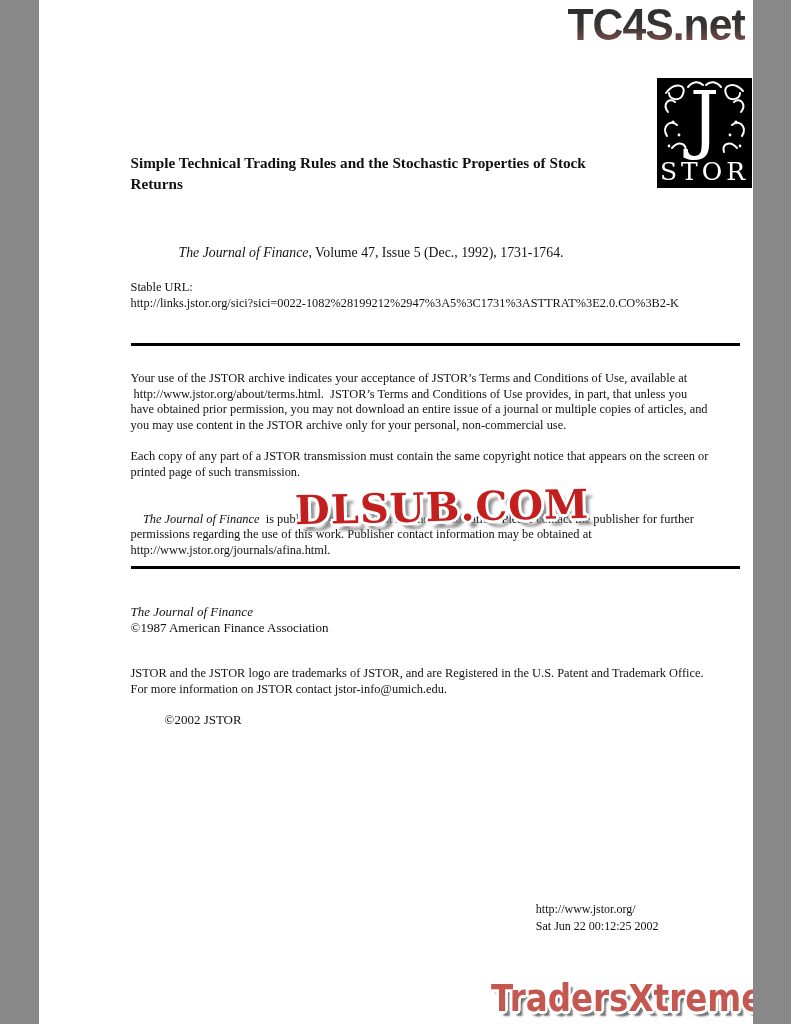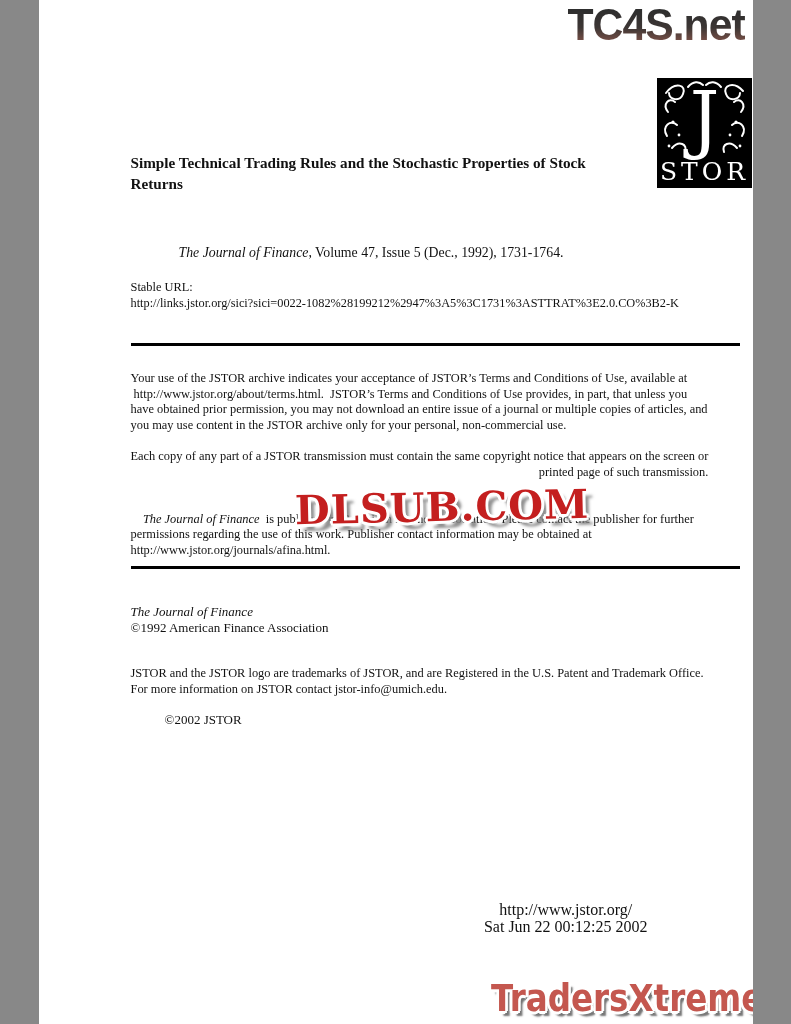--- a/index.html
+++ b/index.html
@@ -63,32 +63,32 @@
 
   
   .rule-top    { left:92px; top:343px; width:609px; height:2px;
                  border-top:1.5px solid #000; border-bottom:2.5px solid #000; }
   .rule-bottom { left:92px; top:566px; width:609px; height:1px;
                  border-top:1px solid #000; border-bottom:2.5px solid #000; }
 
   
   .para { left:92px; font-size:12.4px; line-height:15.7px; white-space:pre; }
   .p1 { top:371px; }
-  .p2 { top:449px;text-align:right; }
+  .p2 { top:449px; }
   .p3 { top:496px; }
   .p3 .it { font-style:italic; }
 
   
   .colo-journal { left:92px; top:604px; font-size:13px; font-style:italic; }
   .colo-1992    { left:92px; top:620px; font-size:13px; }
   .trademark    { left:92px; top:666px; font-size:12.4px; line-height:15.7px; white-space:pre; }
   .colo-2002    { left:92px; top:712px; font-size:13px;margin-left:34px; }
 
   
-  .footer { right:105px; top:901px; text-align:center; font-size:16px; line-height:17px; }
+  .footer { right:94px; top:901px; text-align:left; font-size:12px; line-height:17px; }
 </style>
 </head>
 <body>
 
 <div class="page">
 
   <div class="abs wm-tc4s">TC4S.net</div>
 
   <div class="abs jstor-logo">
     <svg width="95" height="110" viewBox="0 0 95 110">
@@ -143,21 +143,21 @@
     <span class="it">The Journal of Finance</span><span>  is published by American Finance Association. Please contact the publisher for further
 permissions regarding the use of this work. Publisher contact information may be obtained at
 http://www.jstor.org/journals/afina.html.</span>
   </div>
 
   <div class="abs wm-dlsub">DLSUB.COM</div>
 
   <div class="abs rule-bottom"></div>
 
   <div class="abs colo-journal">The Journal of Finance</div>
-  <div class="abs colo-1992">©1992 American Finance Association</div>
+  <div class="abs colo-1992">©1987 American Finance Association</div>
 
   <div class="abs trademark">JSTOR and the JSTOR logo are trademarks of JSTOR, and are Registered in the U.S. Patent and Trademark Office.
 For more information on JSTOR contact jstor-info@umich.edu.</div>
 
   <div class="abs colo-2002">©2002 JSTOR</div>
 
   <div class="abs footer">
     <div>http://www.jstor.org/</div>
     <div>Sat Jun 22 00:12:25 2002</div>
   </div>

